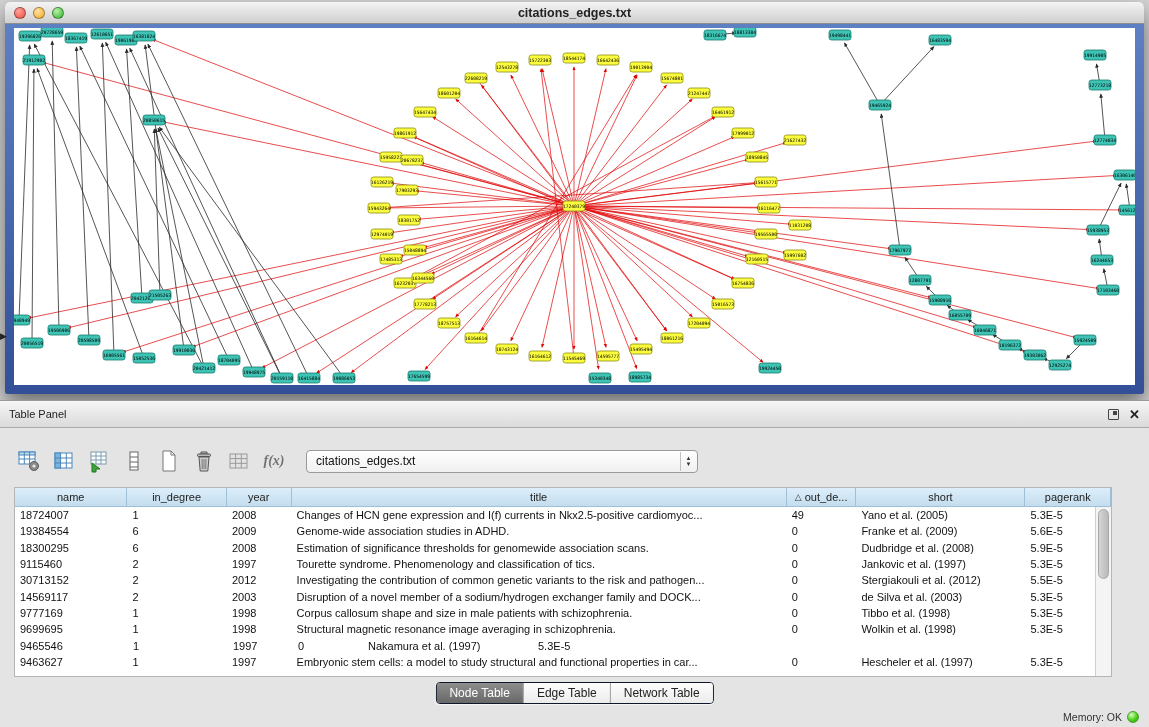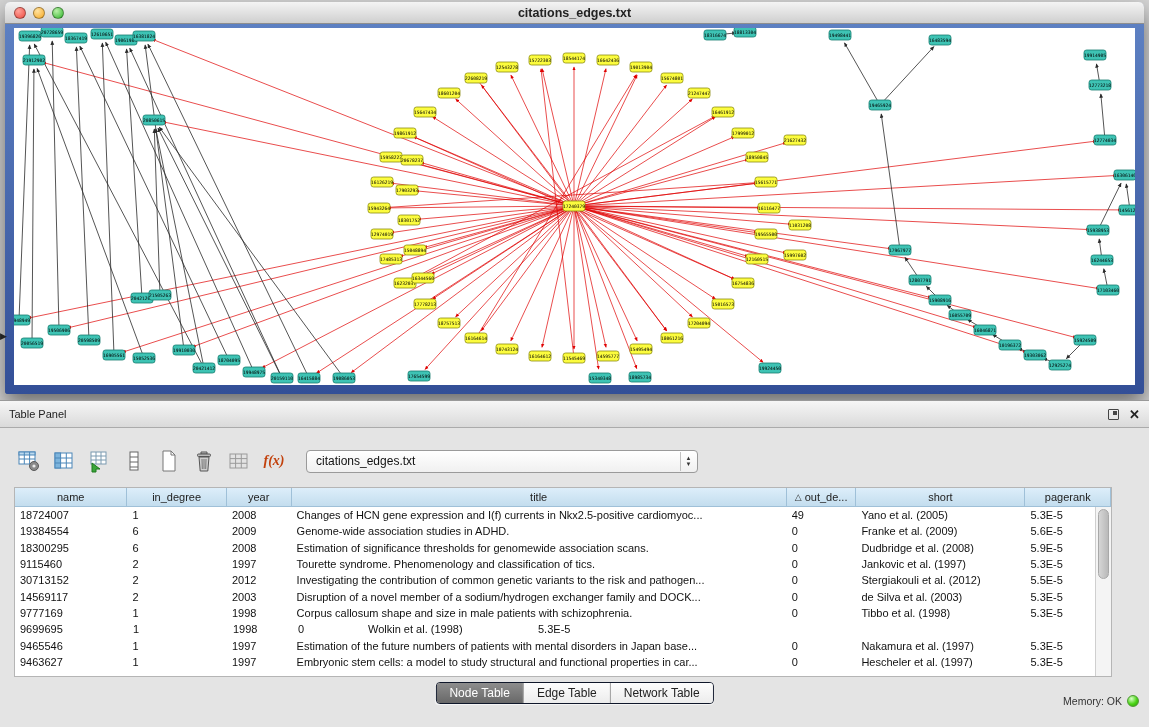--- a/index.html
+++ b/index.html
@@ -60,21 +60,21 @@
   .float-icon::after {
     content:""; position:absolute; right:1px; top:1px; width:4px; height:4px; background:#444;
   }
   .close-icon { font-size:13px; font-weight:bold; color:#222; line-height:11px; cursor:default; }
 
   .toolbar {
     position:absolute; top:44px; left:16px; height:32px;
     display:flex; align-items:center; gap:9px;
   }
   .tb-icon { width:26px; height:26px; display:flex; align-items:center; justify-content:center; }
-  .fx-label { font-family:"Liberation Serif", serif; font-style:italic; font-weight:bold; font-size:14px; color:#c2410c; }
+  .fx-label { font-family:"Liberation Serif", serif; font-style:italic; font-weight:bold; font-size:14px; color:#737373; }
 
   .combo {
     width:392px; height:23px; margin-left:10px;
     background:linear-gradient(#ffffff,#f0f0f0);
     border:1px solid #9a9a9a; border-radius:4px;
     display:flex; align-items:center; font-size:12px; color:#111;
     padding-left:9px; position:relative;
   }
   .combo-arrows {
     position:absolute; right:1px; top:1px; bottom:1px; width:16px;
@@ -118,21 +118,21 @@
   }
   .tab {
     padding:0 13px; height:20px; display:flex; align-items:center;
     font-size:12px; color:#222; border-right:1px solid #9a9a9a;
     background:linear-gradient(#fdfdfd,#ececec);
   }
   .tab:last-child { border-right:none; }
   .tab.active { background:linear-gradient(#8d8d8d,#686868); color:#fff; }
 
   .statusbar {
-    position:absolute; bottom:16px; left:0; right:0; height:20px;
+    position:absolute; bottom:0; left:0; right:0; height:20px;
     display:flex; align-items:center; justify-content:flex-end;
     padding-right:10px; gap:5px; font-size:10.5px; color:#333;
   }
   .mem-ball {
     width:12px; height:12px; border-radius:50%;
     background:radial-gradient(circle at 35% 28%, #d8ffc8, #49d414 55%, #2f9b0a);
     border:1px solid #4f9a34;
   }
 </style>
 </head>
@@ -806,29 +806,29 @@
           <div class="tcell c2">1998</div>
           <div class="tcell c3">Corpus callosum shape and size in male patients with schizophrenia.</div>
           <div class="tcell c4">0</div>
           <div class="tcell c5">Tibbo et al. (1998)</div>
           <div class="tcell c6">5.3E-5</div>
         </div>
         <div class="trow">
           <div class="tcell c0">9699695</div>
           <div class="tcell c1">1</div>
           <div class="tcell c2">1998</div>
+          <div class="tcell c3">Structural magnetic resonance image averaging in schizophrenia.</div>
           <div class="tcell c4">0</div>
           <div class="tcell c5">Wolkin et al. (1998)</div>
           <div class="tcell c6">5.3E-5</div>
         </div>
         <div class="trow">
           <div class="tcell c0">9465546</div>
           <div class="tcell c1">1</div>
           <div class="tcell c2">1997</div>
-          <div class="tcell c3">Estimation of the future numbers of patients with mental disorders in Japan base...</div>
           <div class="tcell c4">0</div>
           <div class="tcell c5">Nakamura et al. (1997)</div>
           <div class="tcell c6">5.3E-5</div>
         </div>
         <div class="trow">
           <div class="tcell c0">9463627</div>
           <div class="tcell c1">1</div>
           <div class="tcell c2">1997</div>
           <div class="tcell c3">Embryonic stem cells: a model to study structural and functional properties in car...</div>
           <div class="tcell c4">0</div>

